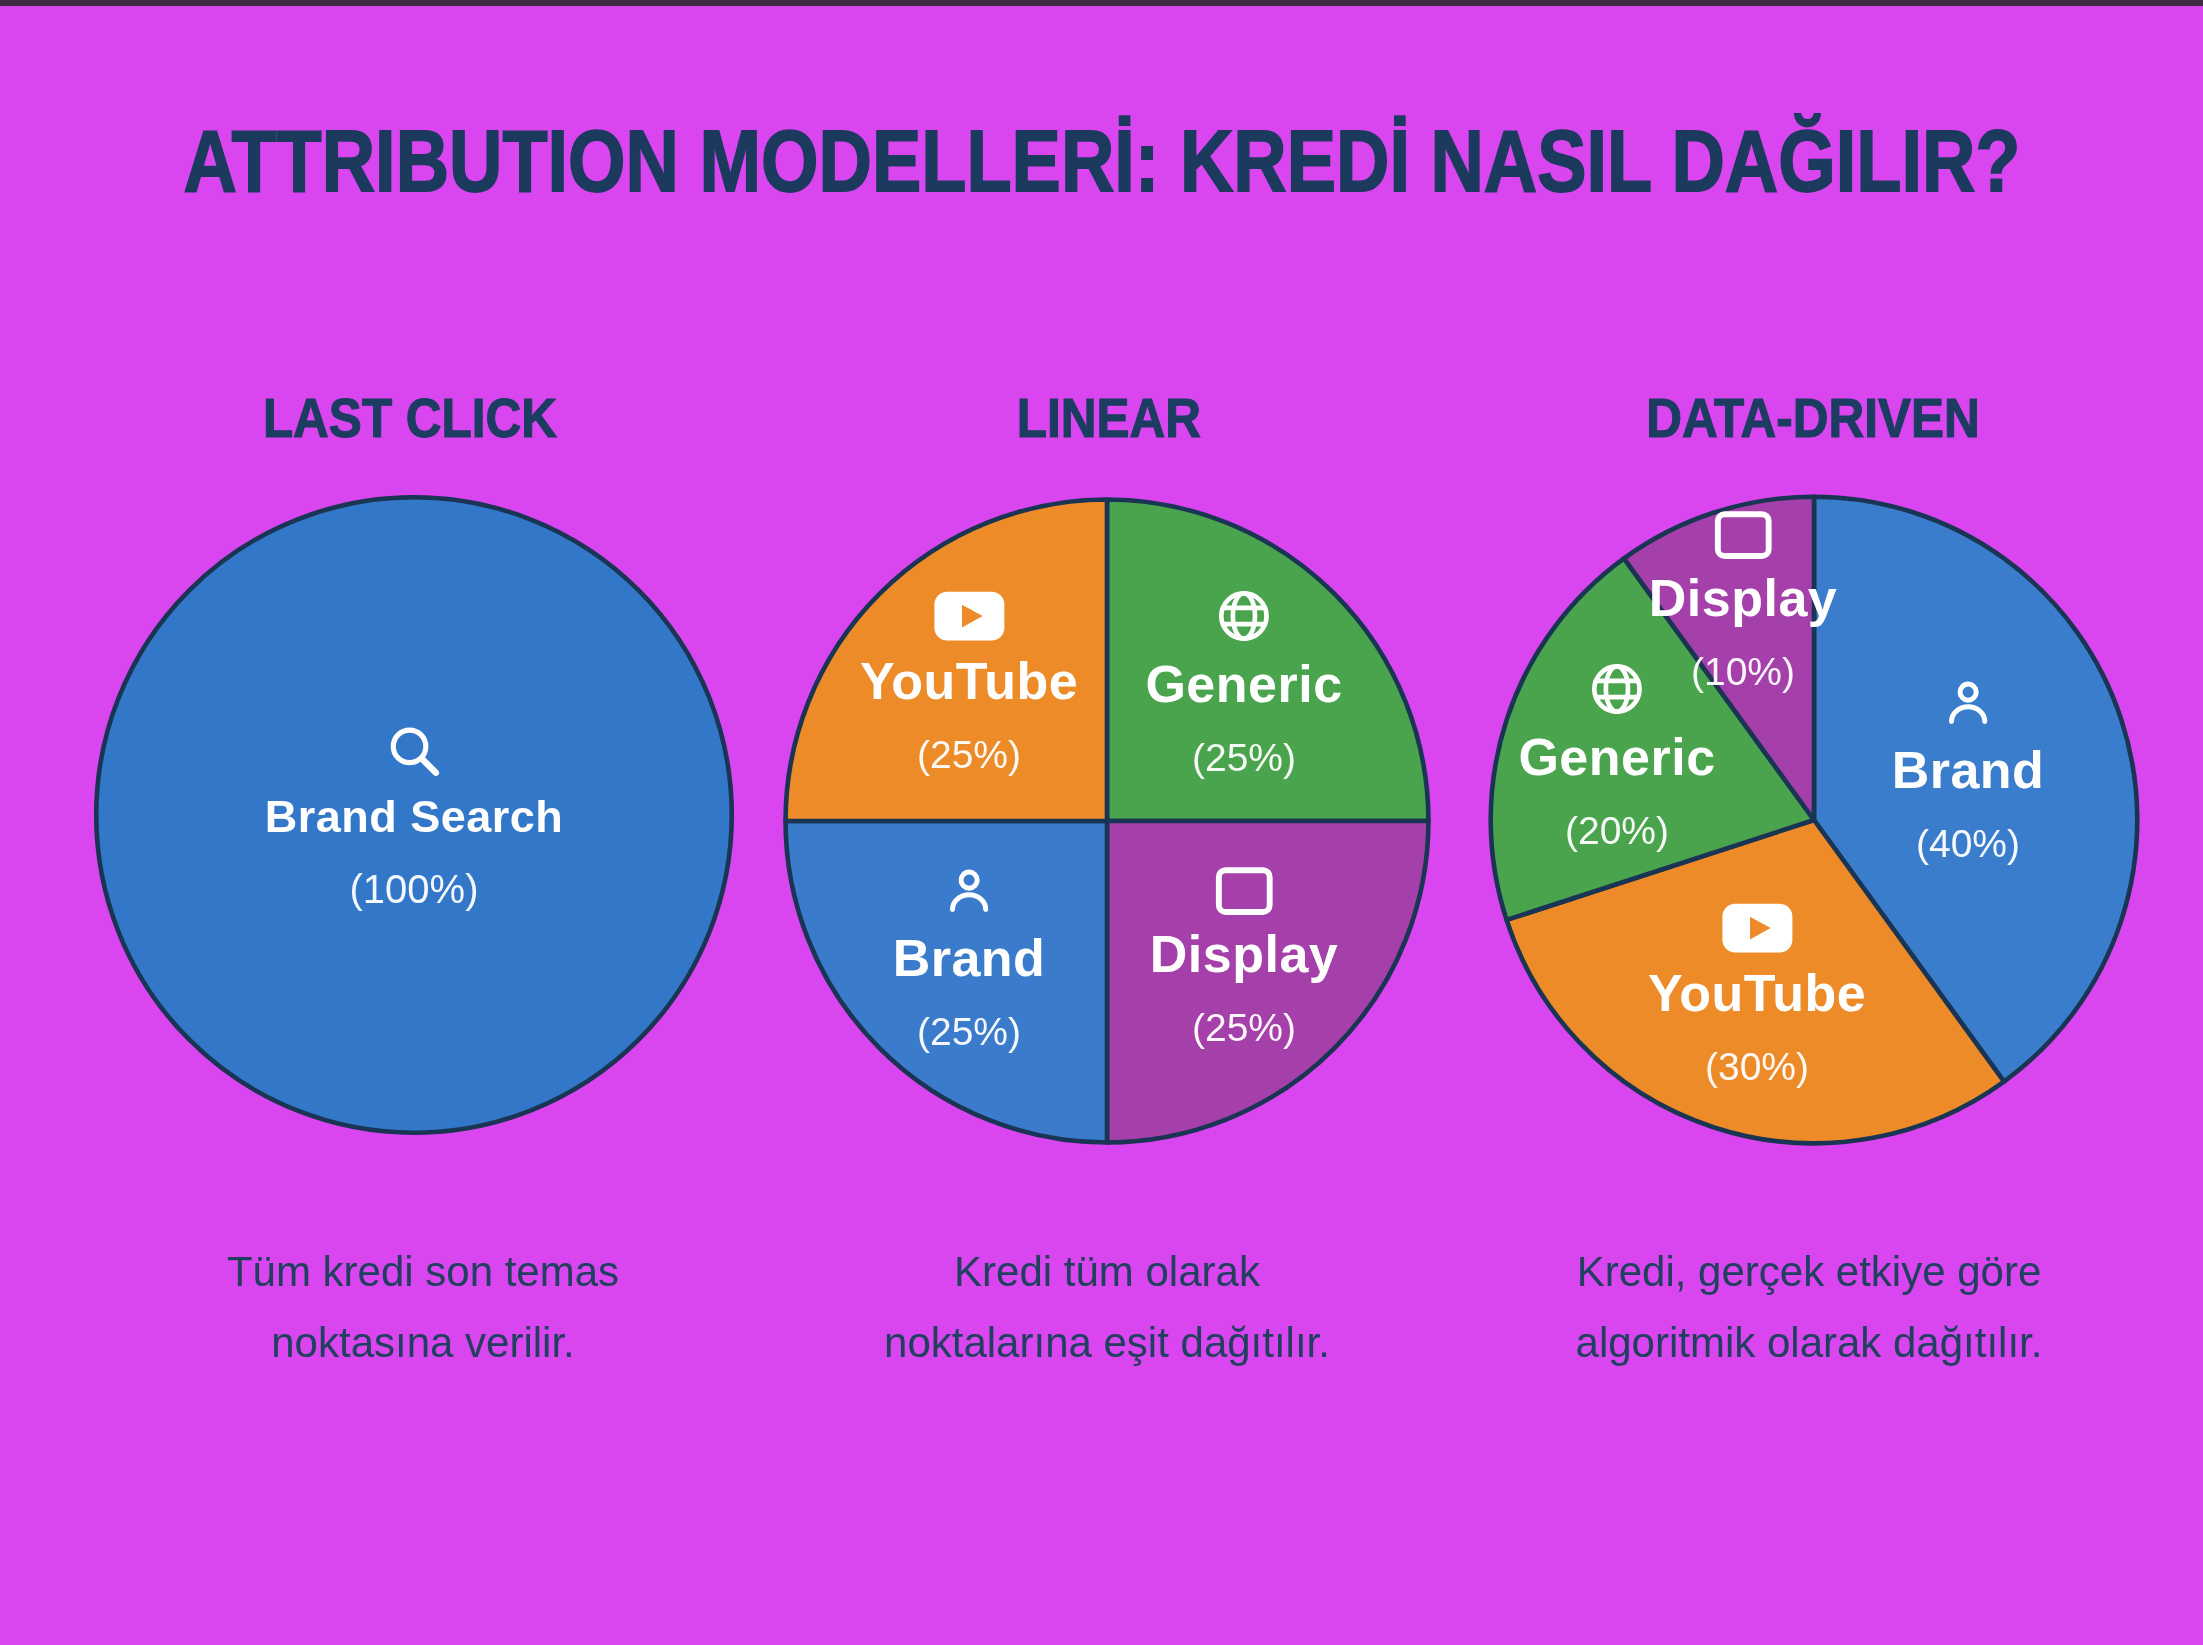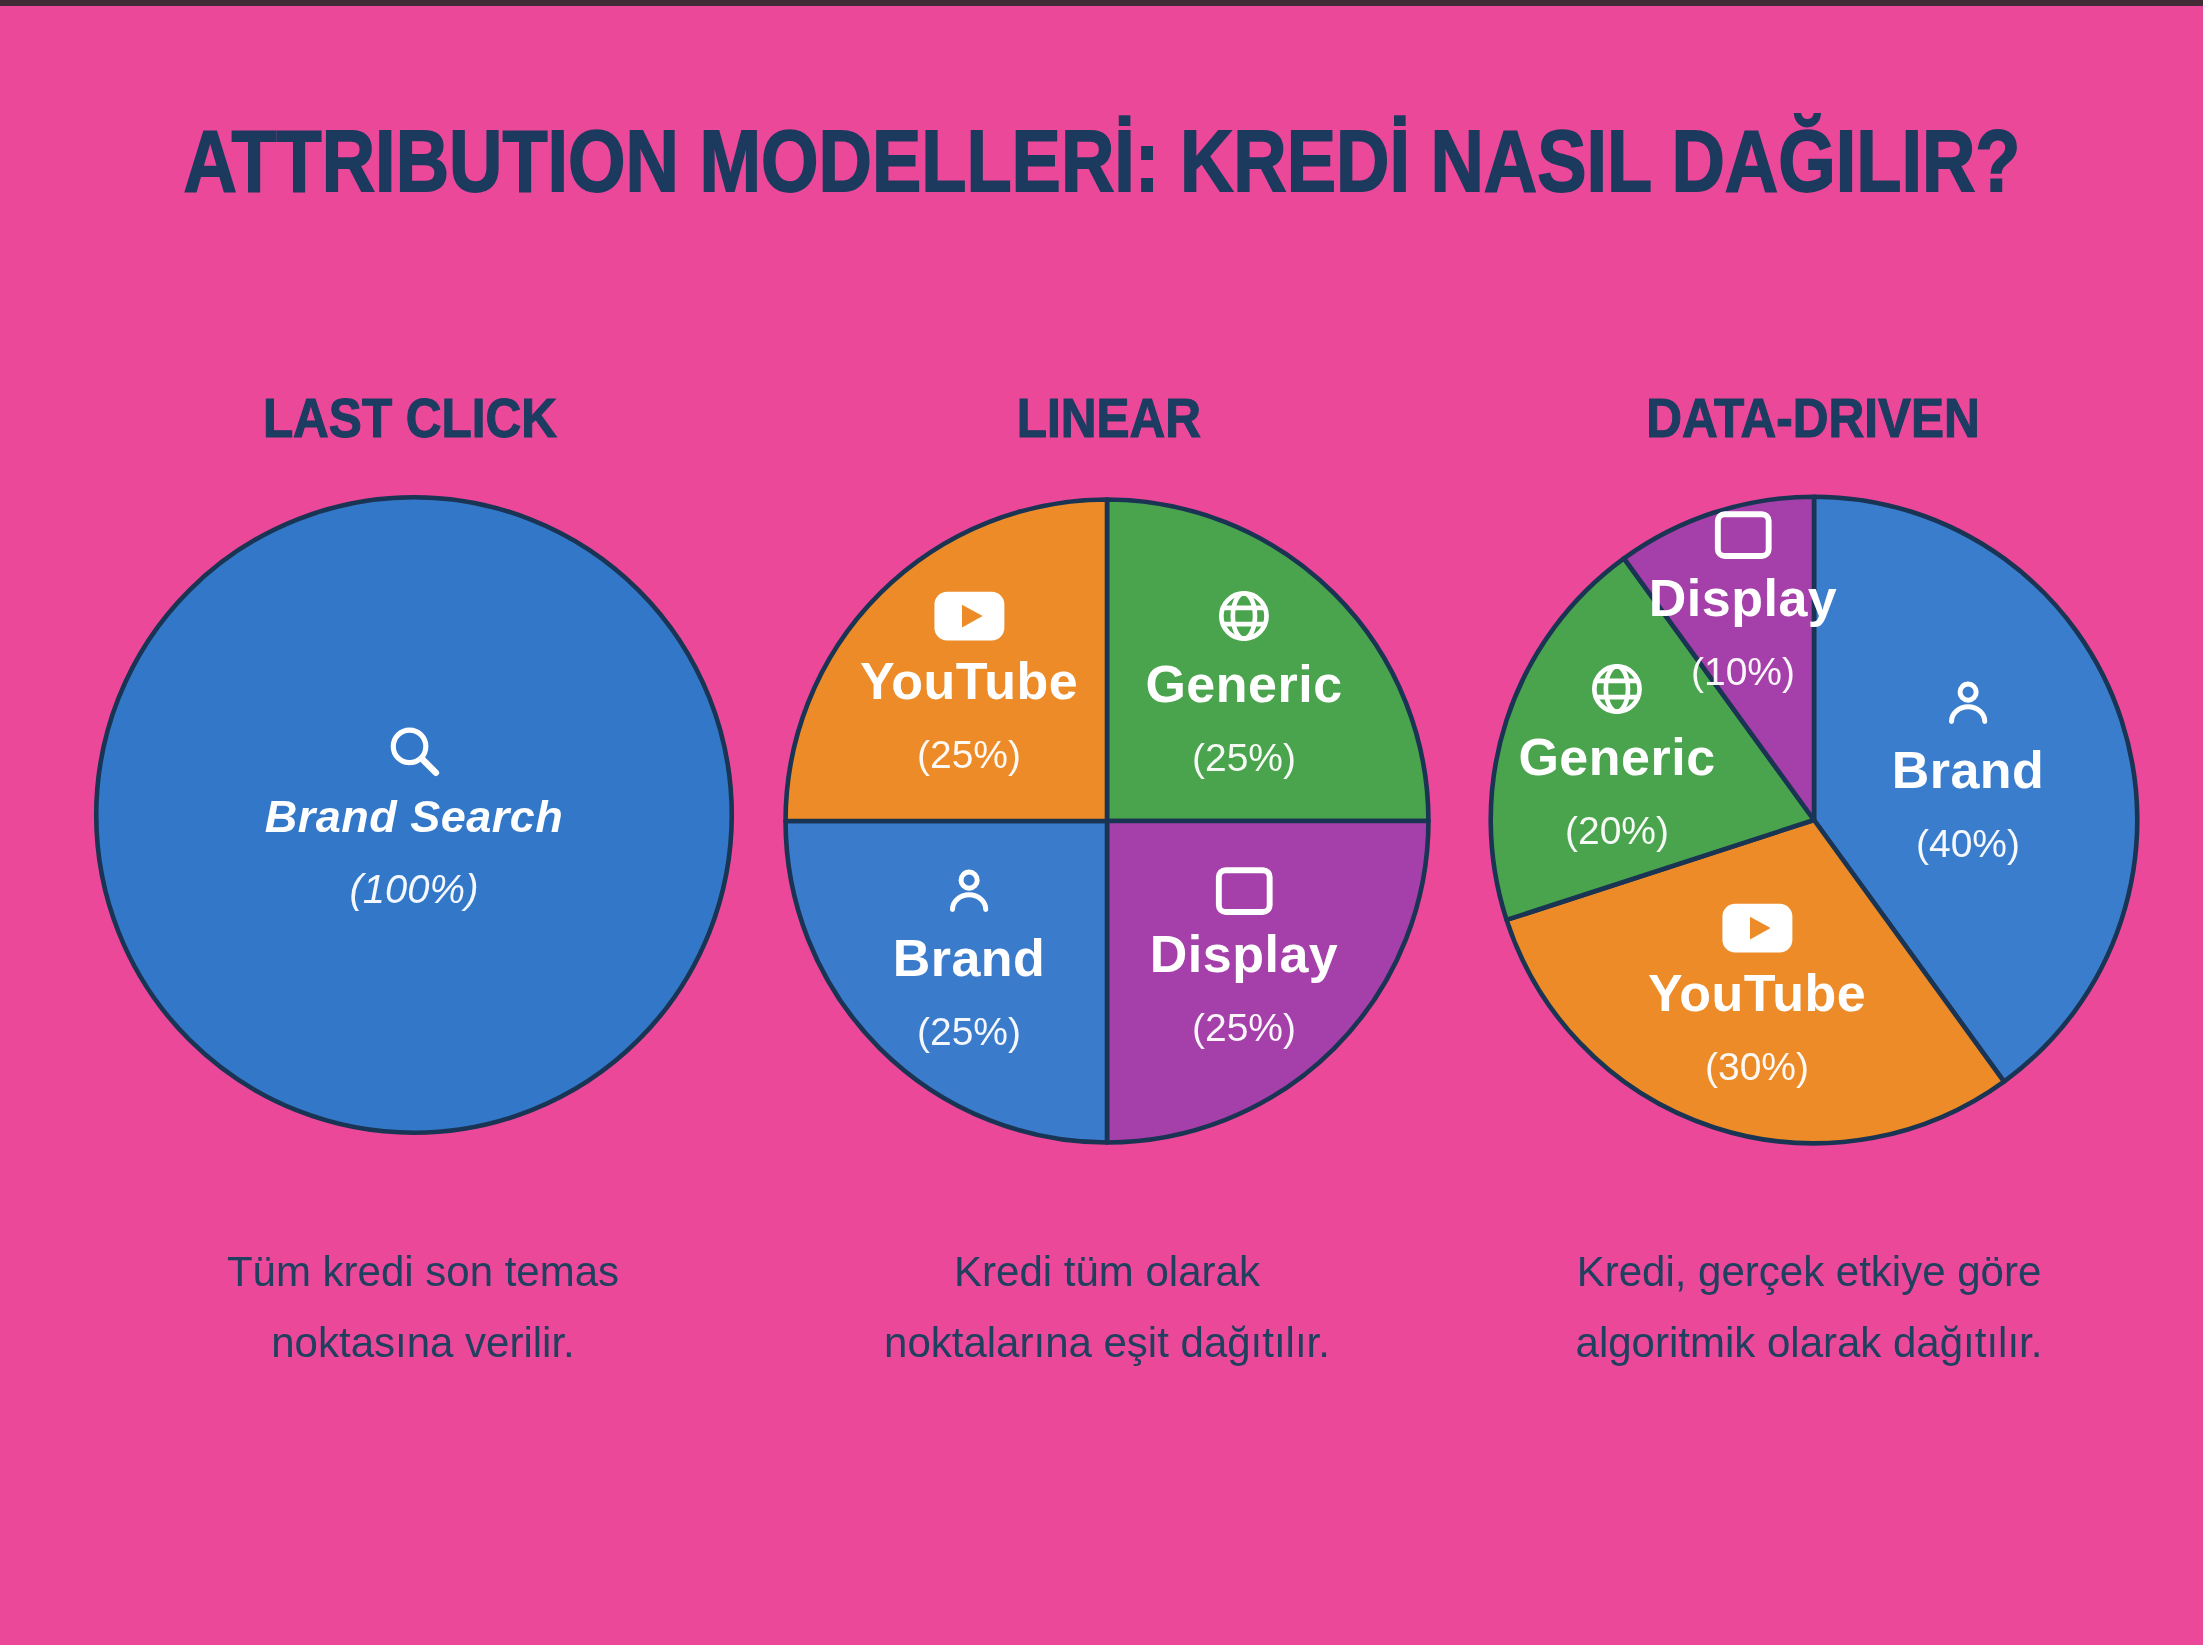--- a/index.html
+++ b/index.html
@@ -4,21 +4,21 @@
 <style>
   html, body {
     margin: 0;
     padding: 0;
     background: #f7f6f3;
   }
   .canvas {
     position: relative;
     width: 2204px;
     height: 1646px;
-    background: #ec4899;
+    background: #d946ef;
     overflow: hidden;
     font-family: "Liberation Sans", sans-serif;
   }
   .top-strip {
     position: absolute;
     top: 0; left: 0;
     width: 100%;
     height: 5.5px;
     background: #262626;
     opacity: 0.85;
@@ -120,21 +120,21 @@
   <h1 class="title">ATTRIBUTION MODELLERİ: KREDİ NASIL DAĞILIR?</h1>
 
   <h2 class="model-heading h0">LAST CLICK</h2>
   <h2 class="model-heading h1">LINEAR</h2>
   <h2 class="model-heading h2pos">DATA-DRIVEN</h2>
 
   <div class="pie-chart pc0">
       <svg class="pie-svg" width="698" height="698" viewBox="0 0 760 760">
         <circle cx="380" cy="380" r="346" fill="#3277c8" stroke="#1a3453" stroke-width="5" stroke-linejoin="round"></circle>
       </svg>
-      <div class="slice-label big" style="left: 349px; top: 349px; font-style: italic;">
+      <div class="slice-label big" style="left: 349px; top: 349px;">
         <span class="slice-icon"><svg width="62" height="62" viewBox="0 0 24 24">
             <circle cx="10.4" cy="10.4" r="6.3" fill="none" stroke="#fff" stroke-width="2"></circle>
             <line x1="15.2" y1="15.2" x2="20.6" y2="20.6" stroke="#fff" stroke-width="2.5" stroke-linecap="round"></line>
           </svg></span>
         <div class="slice-name">Brand Search</div>
         <div class="slice-pct">(100%)</div>
       </div>
     </div>
   <div class="pie-chart pc1">
       <svg class="pie-svg" width="698" height="698" viewBox="0 0 760 760">

